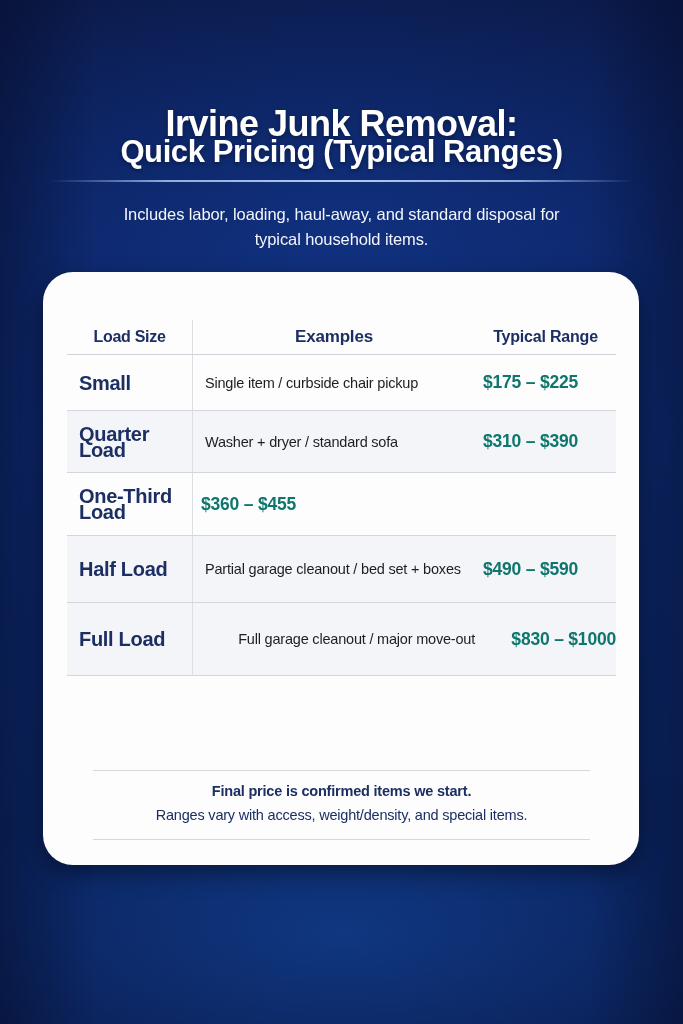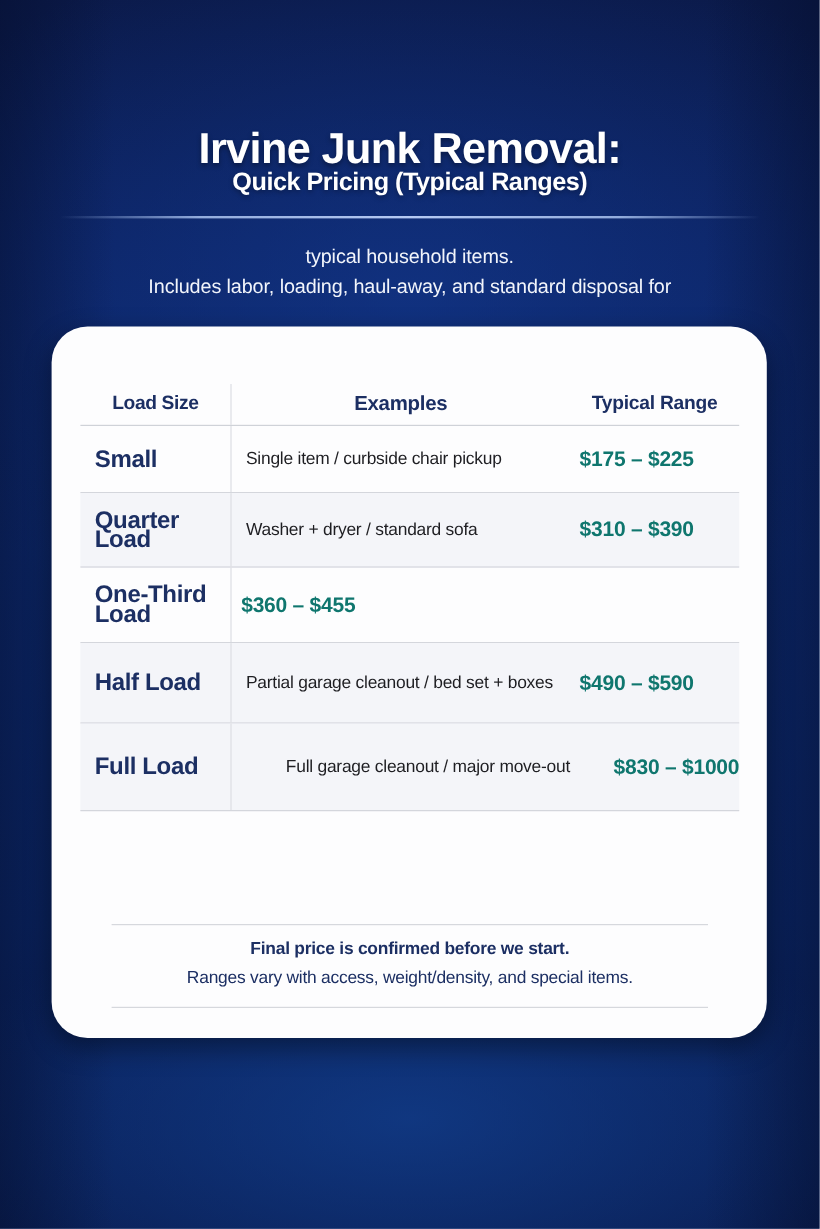--- a/index.html
+++ b/index.html
@@ -33,21 +33,21 @@
       line-height: 40px;
       text-shadow: 0 2px 4px rgba(0,0,0,0.35);
     }
     .subtitle {
       position: absolute;
       left: 0; right: 0;
       top: 134px;
       text-align: center;
       color: #ffffff;
       font-weight: bold;
-      font-size: 21px;
+      font-size: 31px;
       letter-spacing: -0.4px;
       line-height: 36px;
       text-shadow: 0 2px 4px rgba(0,0,0,0.35);
     }
     .divider {
       position: absolute;
       left: 50px; width: 583px;
       top: 180px; height: 2px;
       background: linear-gradient(90deg, rgba(160,185,235,0) 0%, rgba(170,195,240,0.85) 20%, rgba(190,210,250,0.95) 50%, rgba(170,195,240,0.85) 80%, rgba(160,185,235,0) 100%);
     }
@@ -155,22 +155,22 @@
   </style>
 </head>
 <body>
 
 <div class="vignette"></div>
 
 <h1 class="title">Irvine Junk Removal:</h1>
 <h2 class="subtitle">Quick Pricing (Typical Ranges)</h2>
 <div class="divider"></div>
 <div class="intro">
+  <div>Includes labor, loading, haul-away, and standard disposal for</div>
   <div>typical household items.</div>
-  <div>Includes labor, loading, haul-away, and standard disposal for</div>
 </div>
 
 <div class="card">
   <div class="table">
     <div class="row header">
       <div class="cell-load">Load Size</div>
       <div class="cell-ex">Examples</div>
       <div class="cell-price">Typical Range</div>
     </div>
 
@@ -199,16 +199,16 @@
 
 
     <div class="row alt" style="height:73px;text-align:right;">
       <div class="cell-load">Full Load</div>
       <div class="cell-ex">Full garage cleanout / major move-out</div>
       <div class="cell-price">$830 – $1000</div>
     </div>
   </div>
 
   <div class="footnote">
-    <div class="foot-strong">Final price is confirmed before we start.</div>
+    <div class="foot-strong">Final price is confirmed items we start.</div>
     <div class="foot-note">Ranges vary with access, weight/density, and special items.</div>
   </div>
 </div>
 
 </body></html>

